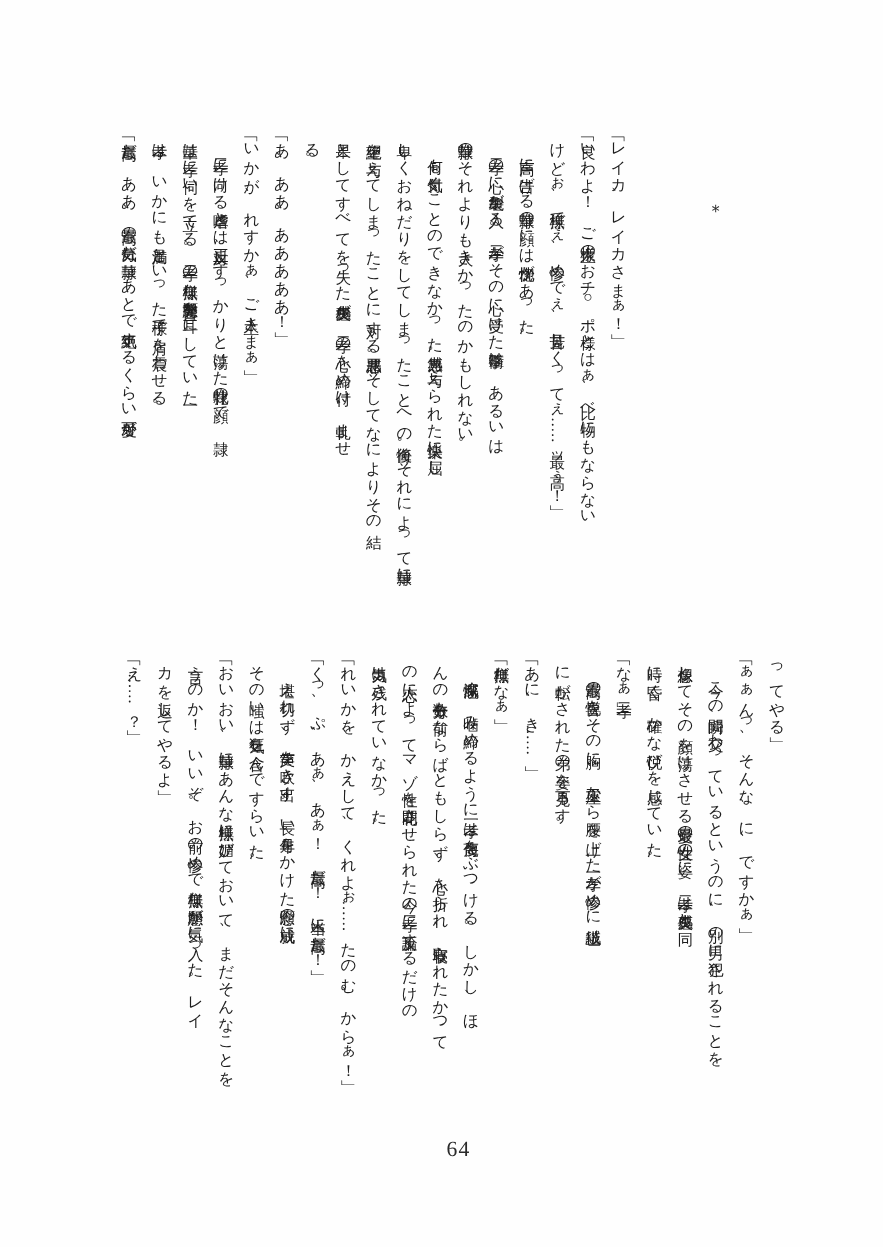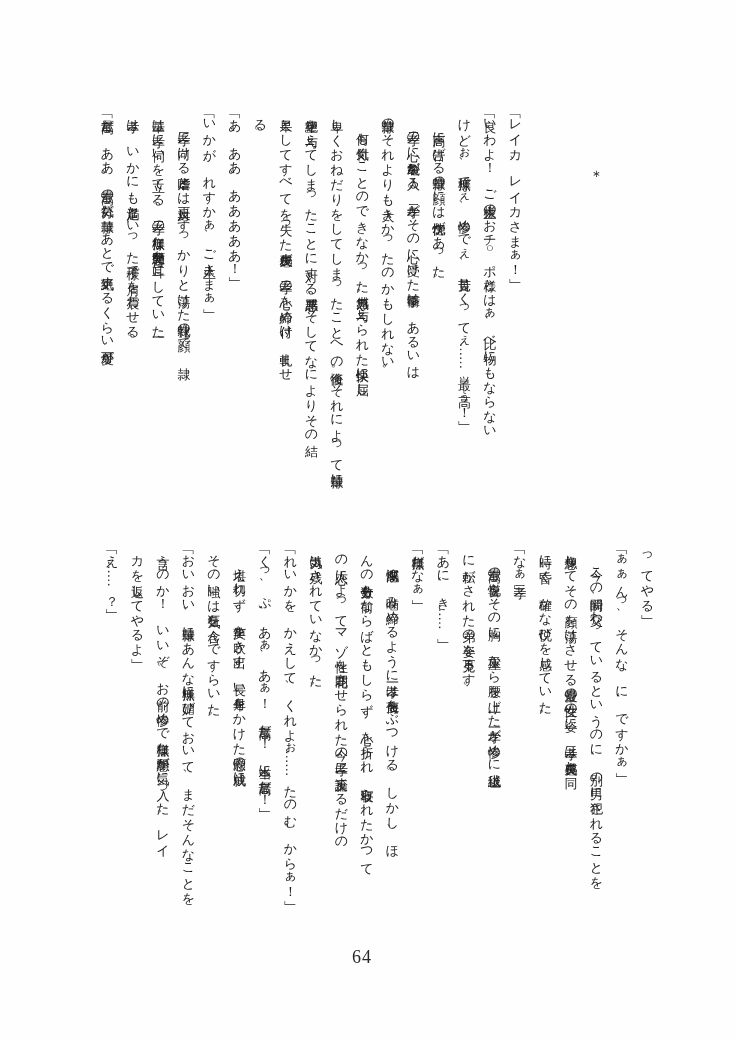--- a/index.html
+++ b/index.html
@@ -48,21 +48,21 @@
     left: 589px;
     top: 167px;
     font-size: 15px;
     color: #2a2a2a;
   }
   .folio {
     position: absolute;
     left: 352px;
     top: 947px;
     width: 40px;
-    text-align: left;
+    text-align: right;
     font-size: 18px;
     letter-spacing: 1px;
     color: #2a2a2a;
   }
 </style>
 </head>
 <body>
 
 <div class="page">
 

